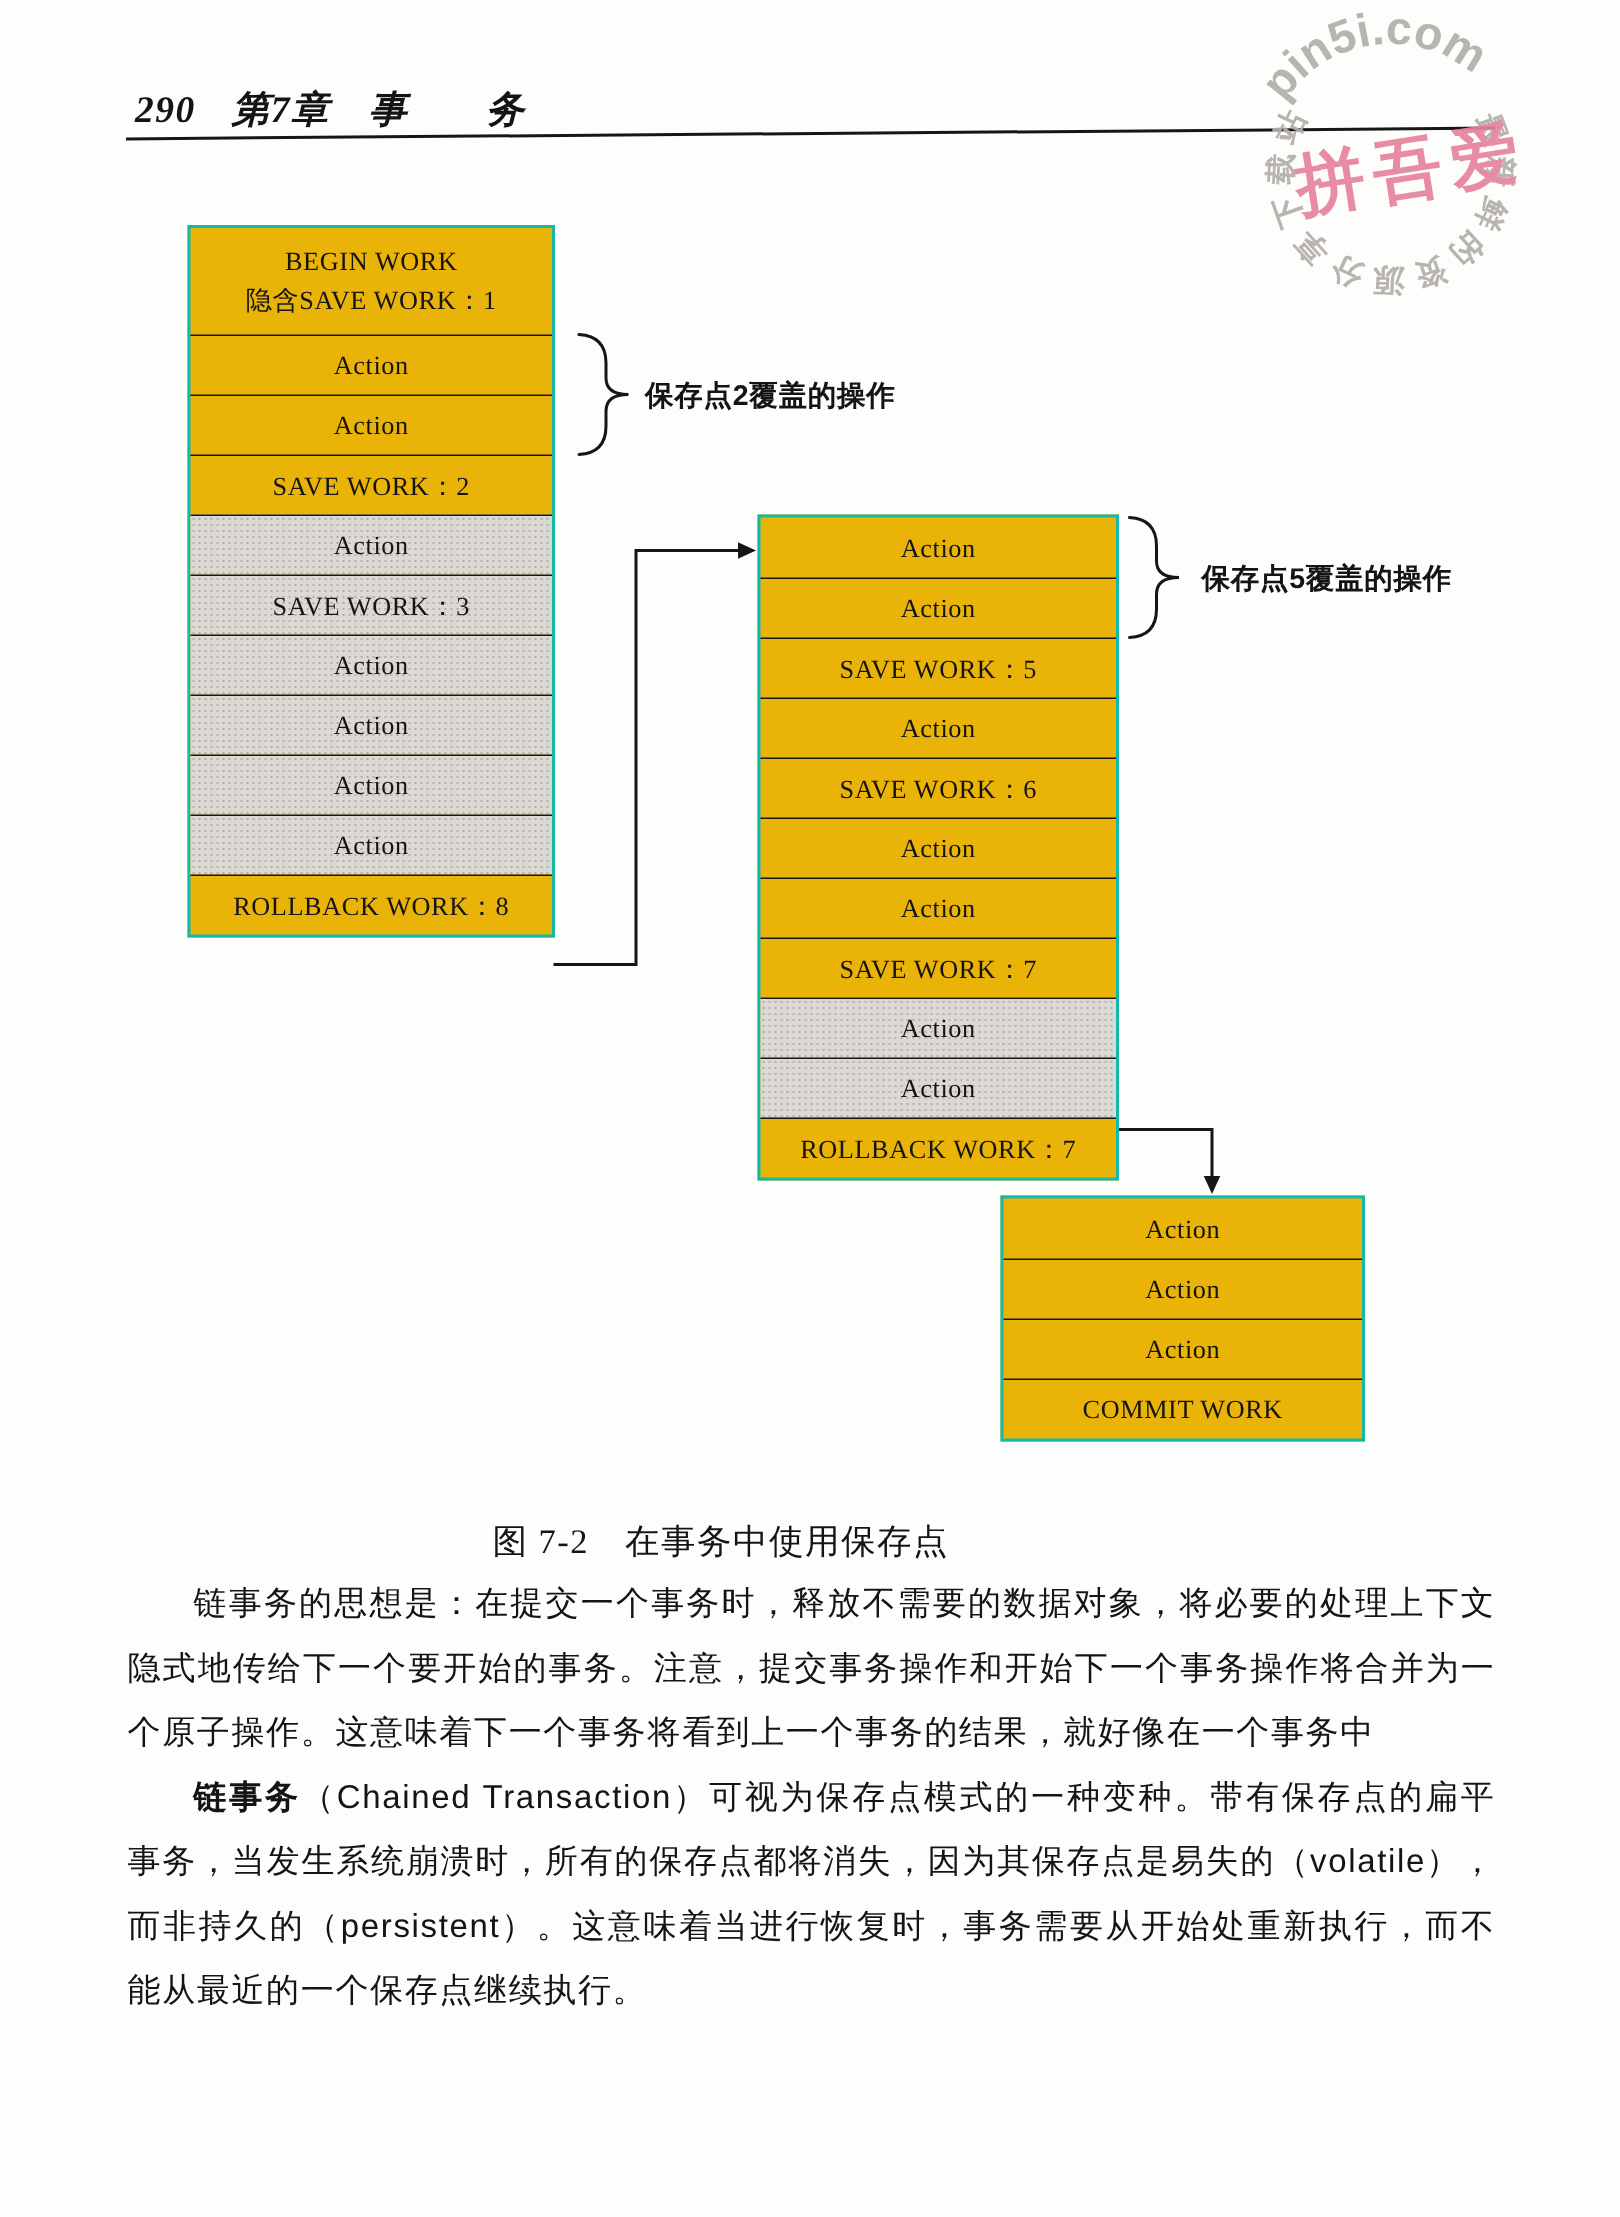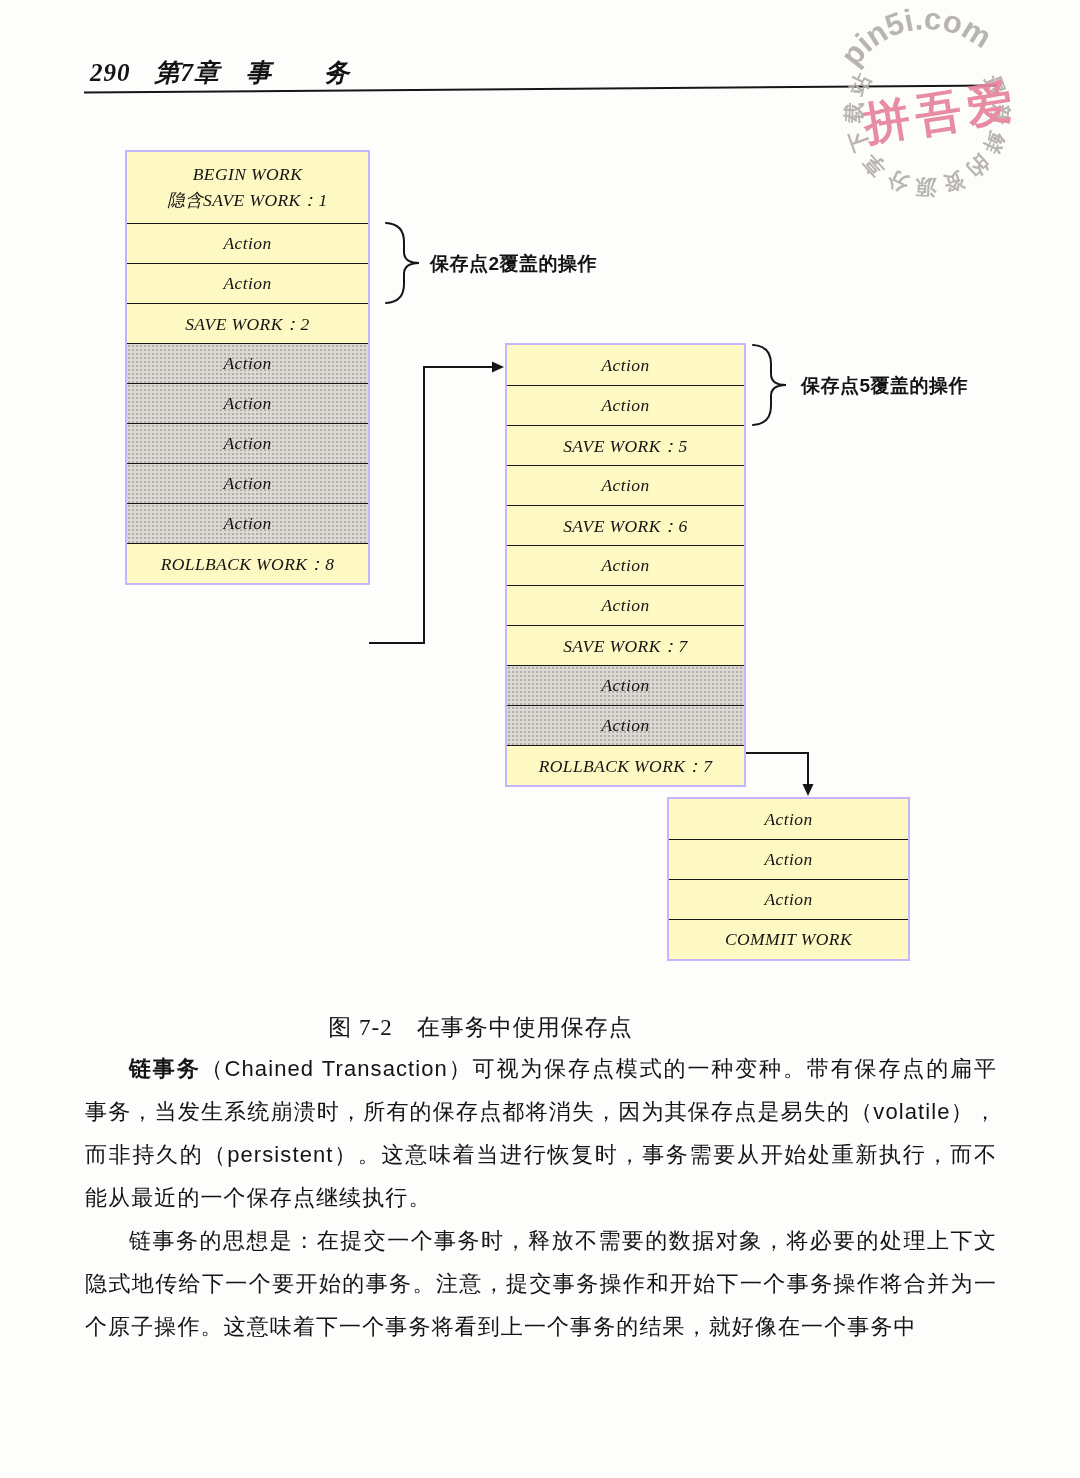--- a/index.html
+++ b/index.html
@@ -11,21 +11,21 @@
   }
   
   .hdr { position:absolute; left:90px; top:56px; font-style:italic; font-size:25px; letter-spacing:1px; white-space:nowrap; }
   .hdr .pn { margin-right:24px; font-weight:bold; }
   .hdr .ch { margin-right:26px; font-weight:bold; }
   .hdr .ti { font-weight:bold;text-align:center; }
   .hdr-rule { position:absolute; left:84px; top:88px; width:913px; height:2.4px; background:#161616; transform:rotate(-0.45deg); }
   
   .wm { position:absolute; left:805px; top:0; pointer-events:none; opacity:.92; }
   
-  .col { position:absolute; border:2px solid #c4b5fd; background:#fef9c3;font-style:italic; }
+  .col { position:absolute; border:2px solid #14b8a6; background:#eab308; }
   .col1 { left:125px; top:150px; width:245px; }
   .col2 { left:505px; top:343px; width:241px; }
   .col3 { left:667px; top:797px; width:243px; }
   .row { height:40px; display:flex; align-items:center; justify-content:center;
          border-top:1.6px solid #161616; font-size:17.5px; letter-spacing:.4px; text-align:center; }
   .row:first-child { border-top:none; }
   .row.dbl { height:71px; flex-direction:column; justify-content:center; line-height:1.45; }
   .row.shaded {
     background-color:#dcd9d4;
     background-image:radial-gradient(#b2aea7 .8px, rgba(0,0,0,0) .9px);
@@ -81,20 +81,23 @@
         <span>Action</span>
       </div>
     <div class="row">
         <span>Action</span>
       </div>
     <div class="row">
         <span>SAVE WORK：2</span>
       </div>
     <div class="row shaded">
         <span>Action</span>
+      </div>
+    <div class="row shaded">
+        <span>SAVE WORK：3</span>
       </div>
     <div class="row shaded">
         <span>Action</span>
       </div>
     <div class="row shaded">
         <span>Action</span>
       </div>
     <div class="row shaded">
         <span>Action</span>
       </div>
@@ -173,17 +176,17 @@
 
     <path d="M 753 345 Q 771 346 771 364 L 771 374 Q 771 385 786 385 Q 771 385 771 396 L 771 406 Q 771 424 753 425" fill="none" stroke="#161616" stroke-width="2" stroke-linecap="round"></path>
   </svg>
 
   <div class="blabel blabel1">保存点2覆盖的操作</div>
   <div class="blabel blabel2">保存点5覆盖的操作</div>
 
   <div class="caption">图 7-2　在事务中使用保存点</div>
 
   <div class="bodytxt">
+    <p><b></b><span>链事务的思想是：在提交一个事务时，释放不需要的数据对象，将必要的处理上下文隐式地传给下一个要开始的事务。注意，提交事务操作和开始下一个事务操作将合并为一个原子操作。这意味着下一个事务将看到上一个事务的结果，就好像在一个事务中</span></p>
     <p><b>链事务</b><span>（Chained Transaction）可视为保存点模式的一种变种。带有保存点的扁平事务，当发生系统崩溃时，所有的保存点都将消失，因为其保存点是易失的（volatile），而非持久的（persistent）。这意味着当进行恢复时，事务需要从开始处重新执行，而不能从最近的一个保存点继续执行。</span></p>
-    <p><b></b><span>链事务的思想是：在提交一个事务时，释放不需要的数据对象，将必要的处理上下文隐式地传给下一个要开始的事务。注意，提交事务操作和开始下一个事务操作将合并为一个原子操作。这意味着下一个事务将看到上一个事务的结果，就好像在一个事务中</span></p>
   </div>
 
 </div>
 
 </body></html>

